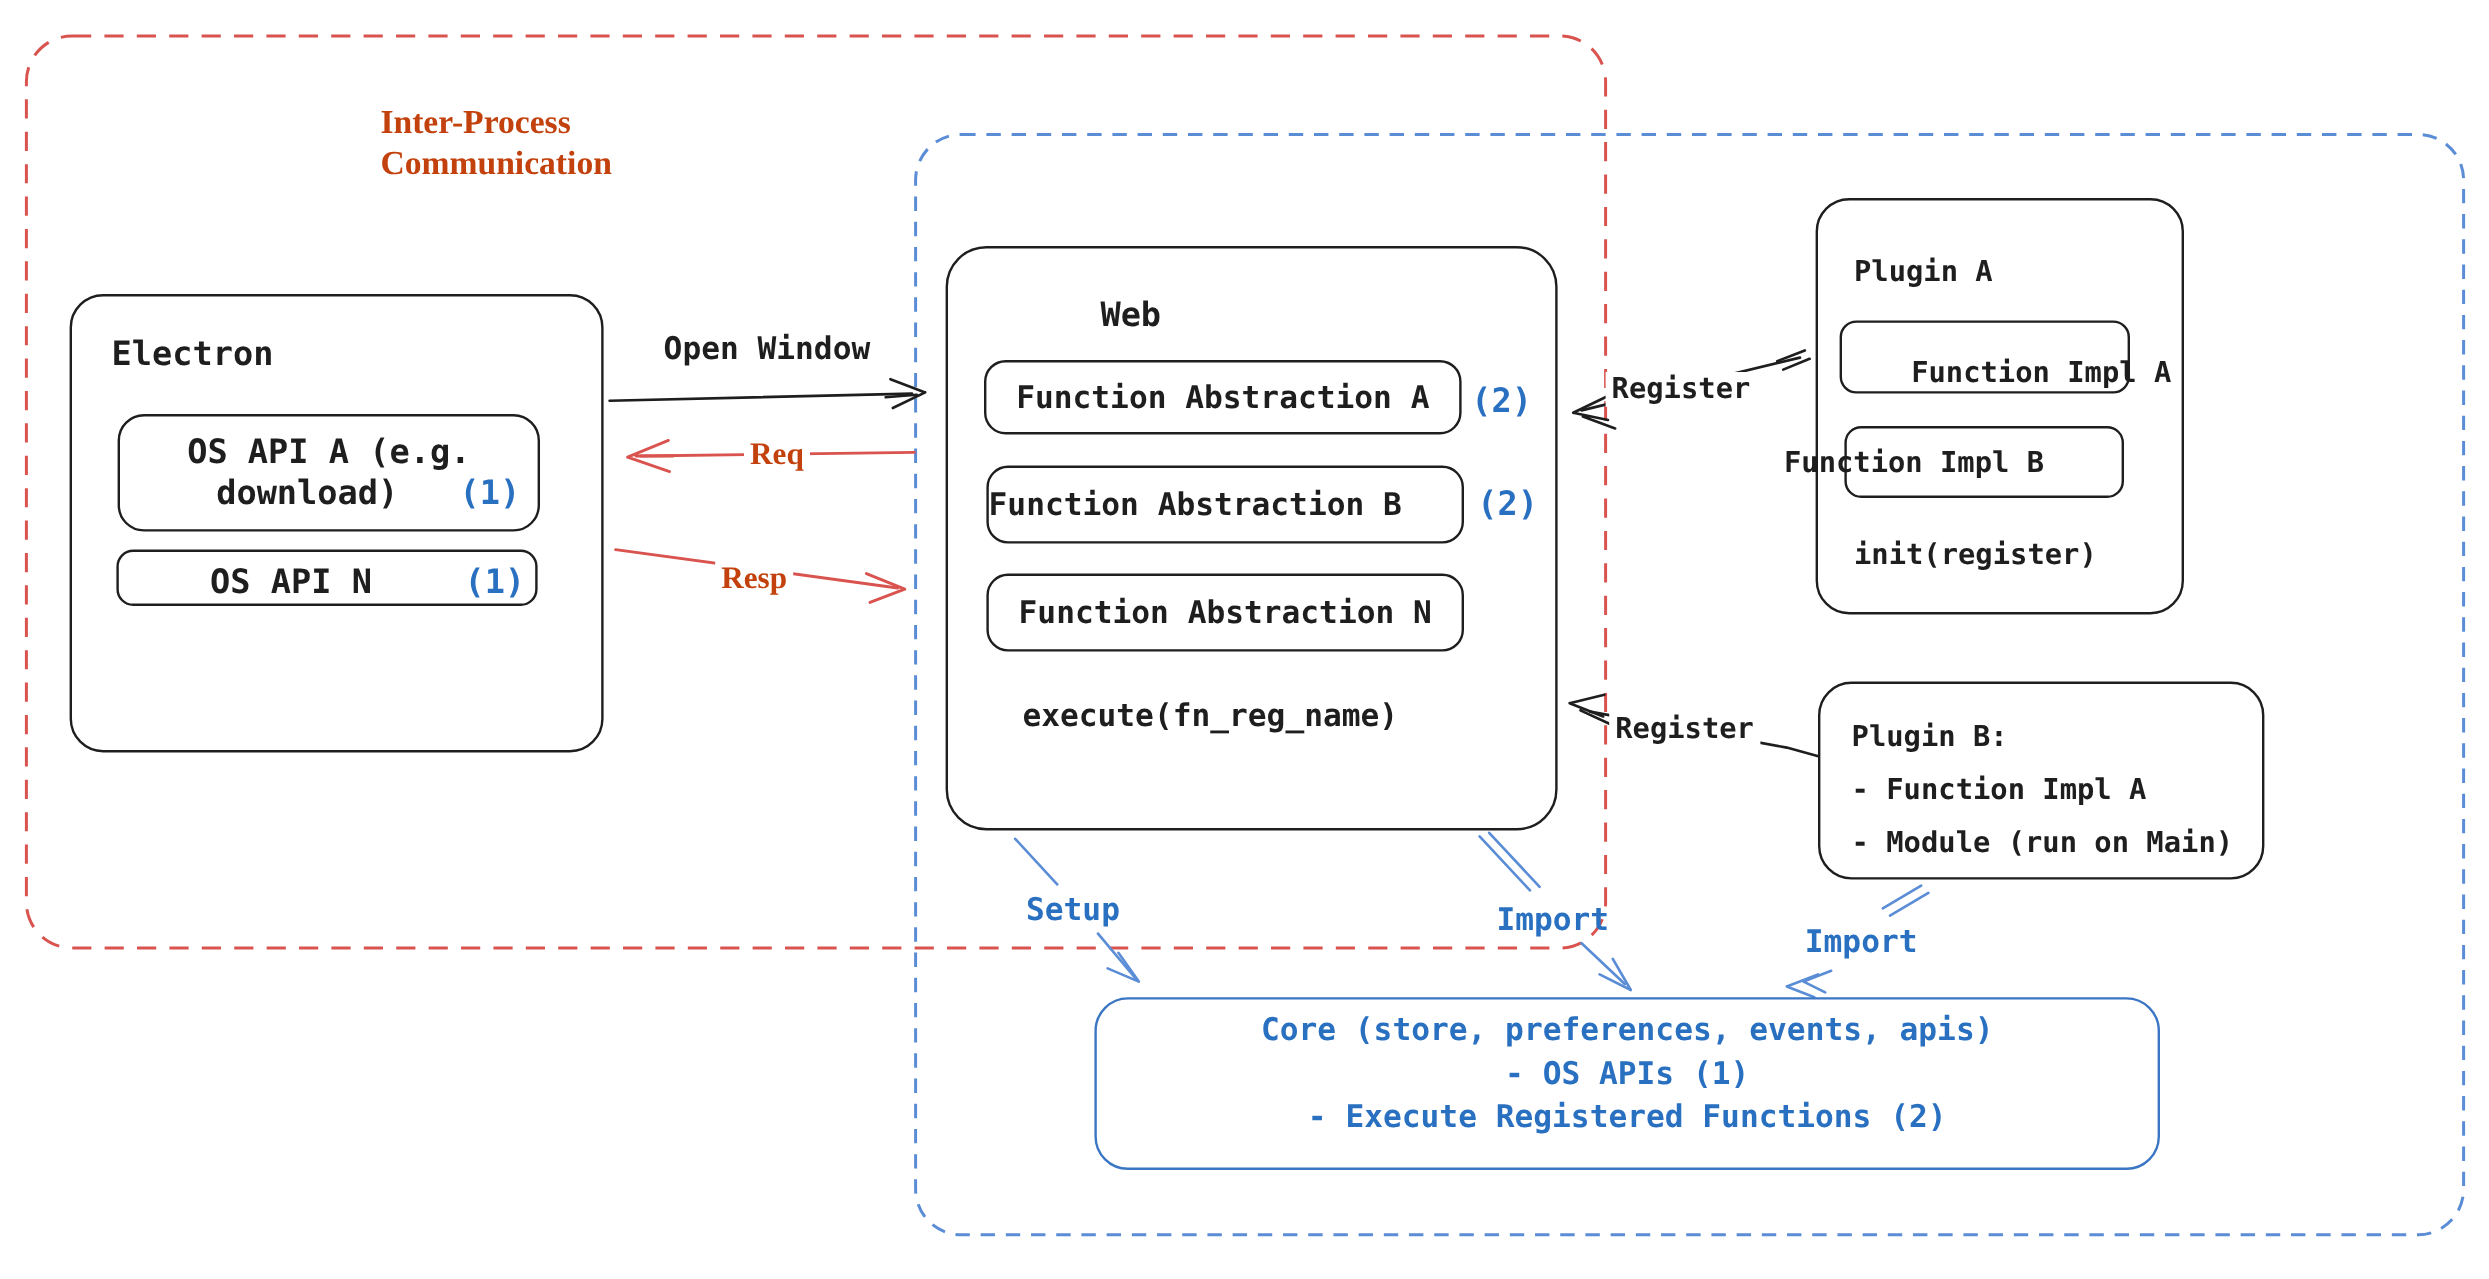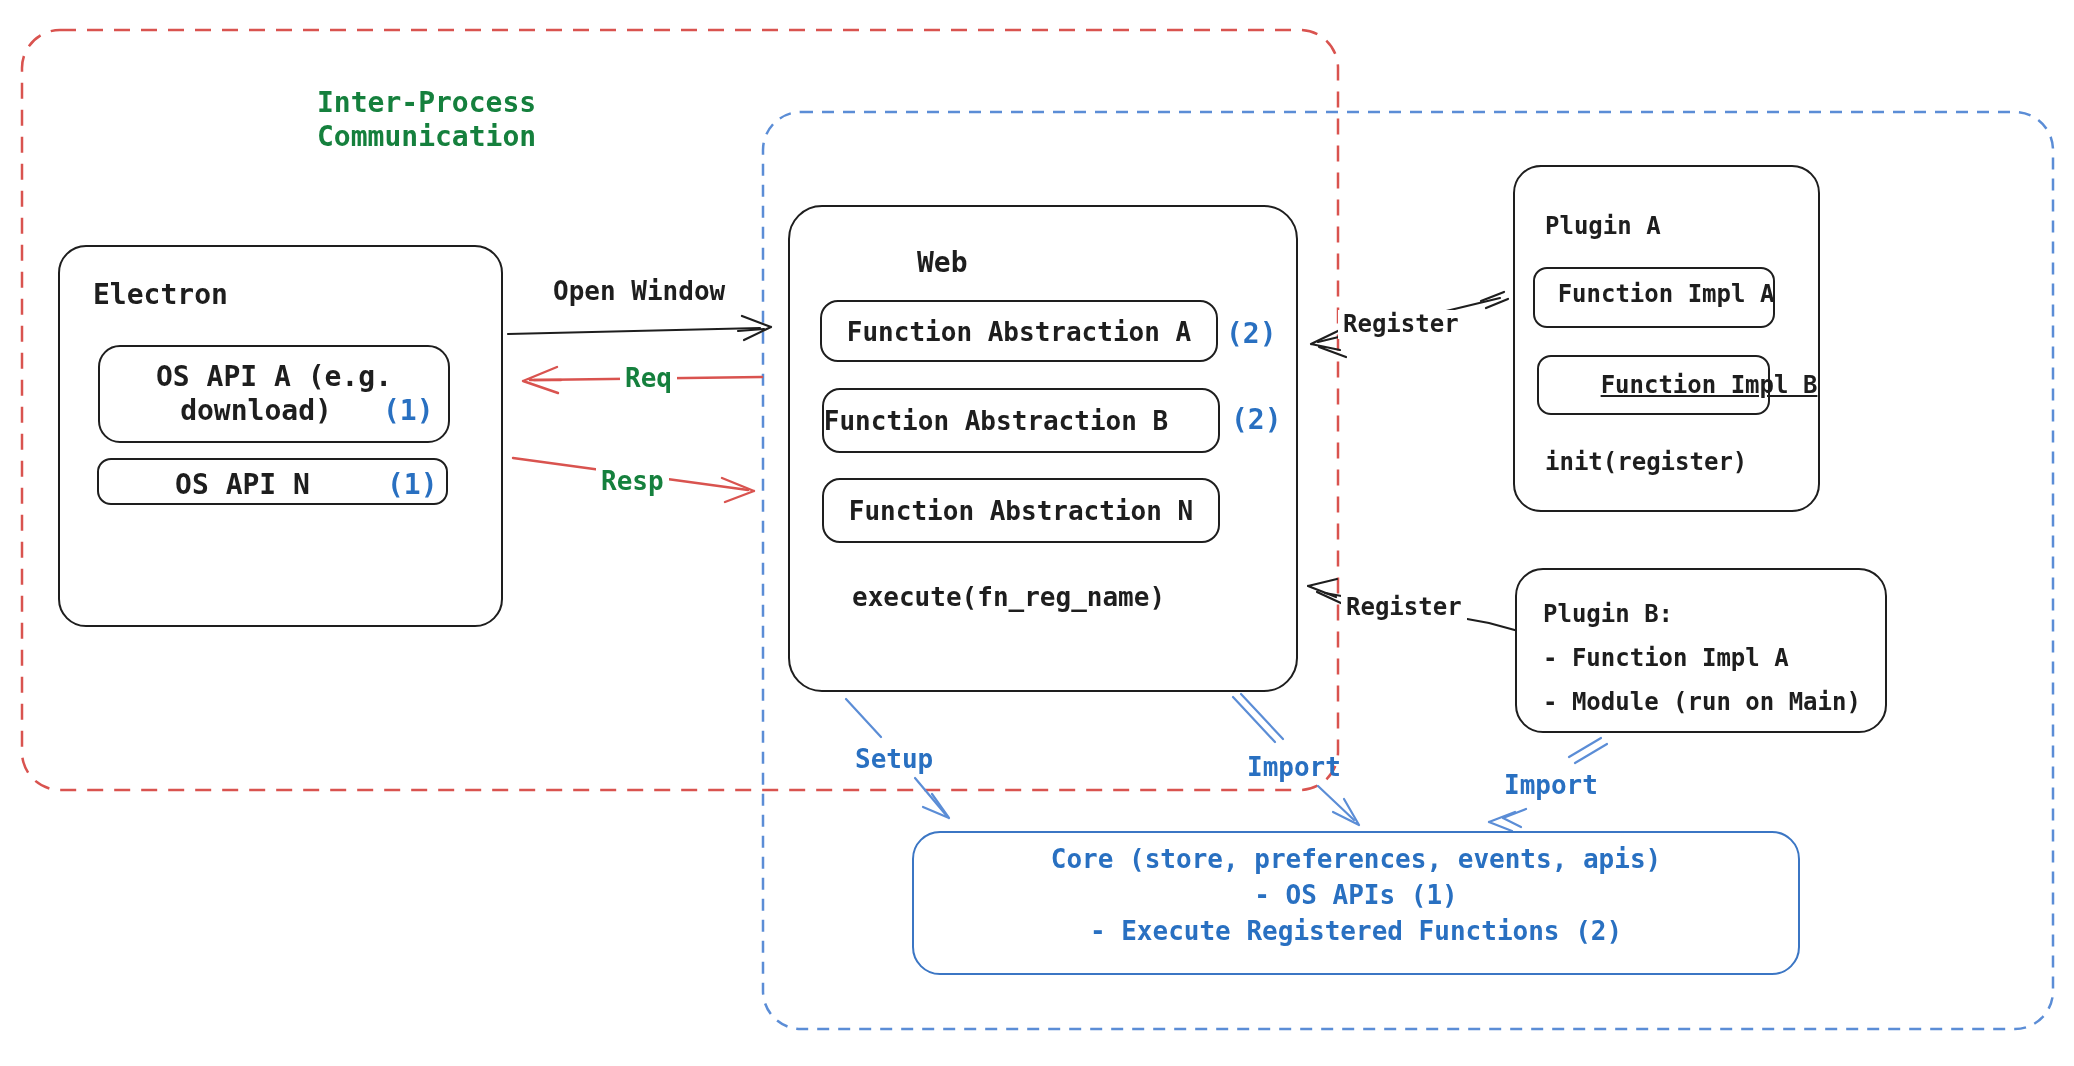--- a/index.html
+++ b/index.html
@@ -3,21 +3,21 @@
 <meta charset="utf-8">
 <style>
   html,body{margin:0;padding:0;background:#fff;}
   .canvas{position:relative;width:2074px;height:1066px;background:#ffffff;overflow:hidden;
           font-family:"DejaVu Sans Mono","Liberation Mono",monospace;color:#1e1e1e;}
   svg.layer{position:absolute;left:0;top:0;}
   .box{position:absolute;background:#fff;border:2.3px solid #1e1e1e;box-sizing:border-box;}
   .bluebox{border-color:#3b76c4;}
   .lbl{position:absolute;white-space:pre;line-height:1.2;font-weight:600;}
   .ctr{text-align:center;}
-  .red{color:#15803d;}
+  .red{color:#c2410c;font-family:Liberation Serif, serif;}
   .blue{color:#2970c1;}
   .onln{background:#ffffff;padding:0 5px;}
   .badge{position:absolute;color:#2970c1;font-weight:600;white-space:pre;}
 </style>
 </head>
 <body>
 
 <div class="canvas">
 
   <svg class="layer" width="2074" height="1066" viewBox="0 0 2074 1066">
@@ -87,23 +87,23 @@
   <div class="badge" style="left:1231px;top:403px;font-size:28px;">(2)</div>
 
   <div class="box" style="left:822px;top:478px;width:398px;height:65px;border-radius:18px;"></div>
   <div class="lbl ctr" style="left:822px;top:496px;width:398px;font-size:26px;">Function Abstraction N</div>
 
   <div class="lbl" style="left:837px;top:582px;font-size:26px;margin-left:15px;">execute(fn_reg_name)</div>
 
   <div class="box" style="left:1513px;top:165px;width:307px;height:347px;border-radius:28px;"></div>
   <div class="lbl" style="left:1545px;top:212px;font-size:24px;">Plugin A</div>
   <div class="box" style="left:1533px;top:267px;width:242px;height:61px;border-radius:14px;"></div>
-  <div class="lbl ctr" style="left:1533px;top:280px;width:266px;font-size:24px;">Function Impl A</div>
+  <div class="lbl ctr" style="left:1533px;top:296px;width:266px;font-size:24px;padding-left:35px;">Function Impl A</div>
   <div class="box" style="left:1537px;top:355px;width:233px;height:60px;border-radius:14px;"></div>
-  <div class="lbl ctr" style="left:1574px;top:371px;width:270px;font-size:24px;text-decoration:underline;">Function Impl B</div>
+  <div class="lbl ctr" style="left:1460px;top:371px;width:270px;font-size:24px;">Function Impl B</div>
   <div class="lbl" style="left:1545px;top:448px;font-size:24px;">init(register)</div>
 
   <div class="box" style="left:1515px;top:568px;width:372px;height:165px;border-radius:28px;"></div>
   <div class="lbl" style="left:1543px;top:592px;font-size:24px;line-height:44px;"><span>Plugin B:</span><br><span>- Function Impl A</span><br><span>- Module (run on Main)</span></div>
 
   <div class="box bluebox" style="left:912px;top:831px;width:888px;height:144px;border-radius:28px;"></div>
   <div class="lbl ctr blue" style="left:912px;top:841px;width:888px;font-size:26px;line-height:36px;"><span>Core (store, preferences, events, apis)</span><br><span>- OS APIs (1)</span><br><span>- Execute Registered Functions (2)</span></div>
 
   <div class="lbl" style="left:553px;top:276px;font-size:26px;">Open Window</div>
   <div class="lbl red onln" style="left:608px;top:363px;font-size:26px;margin-left:12px;">Req</div>

